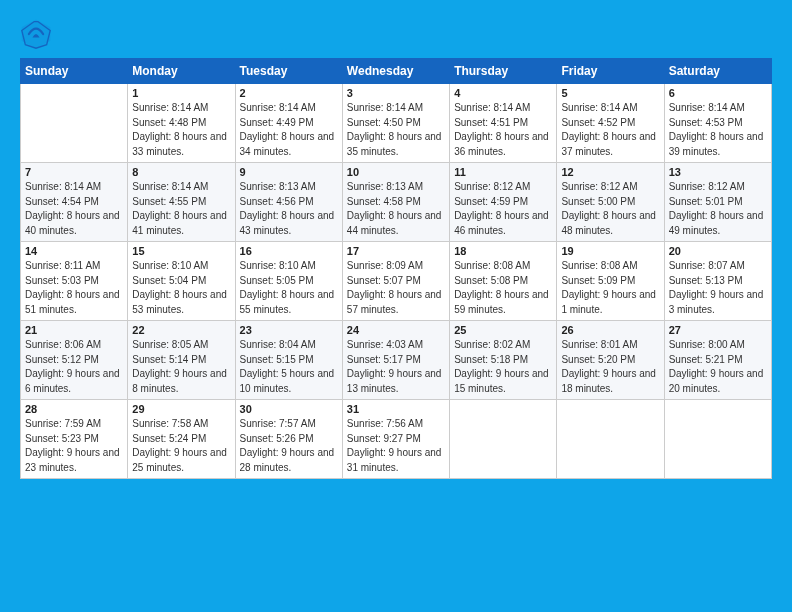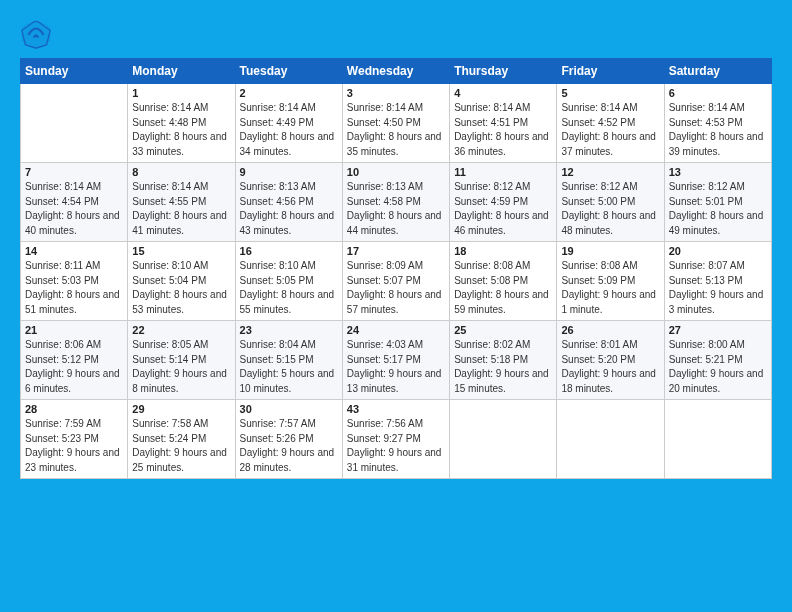--- a/index.html
+++ b/index.html
@@ -376,21 +376,21 @@
       </td>
           <td>
         <span class="day-number">30</span>
         <div class="cell-content">
           <span>Sunrise: 7:57 AM</span><br>
           <span>Sunset: 5:26 PM</span><br>
           <span>Daylight: 9 hours and 28 minutes.</span>
         </div>
       </td>
           <td>
-        <span class="day-number">43</span>
+        <span class="day-number">31</span>
         <div class="cell-content">
           <span>Sunrise: 7:56 AM</span><br>
           <span>Sunset: 9:27 PM</span><br>
           <span>Daylight: 9 hours and 31 minutes.</span>
         </div>
       </td>
           <td class="empty-cell"></td>
           <td class="empty-cell"></td>
           <td class="empty-cell"></td>
         </tr>

